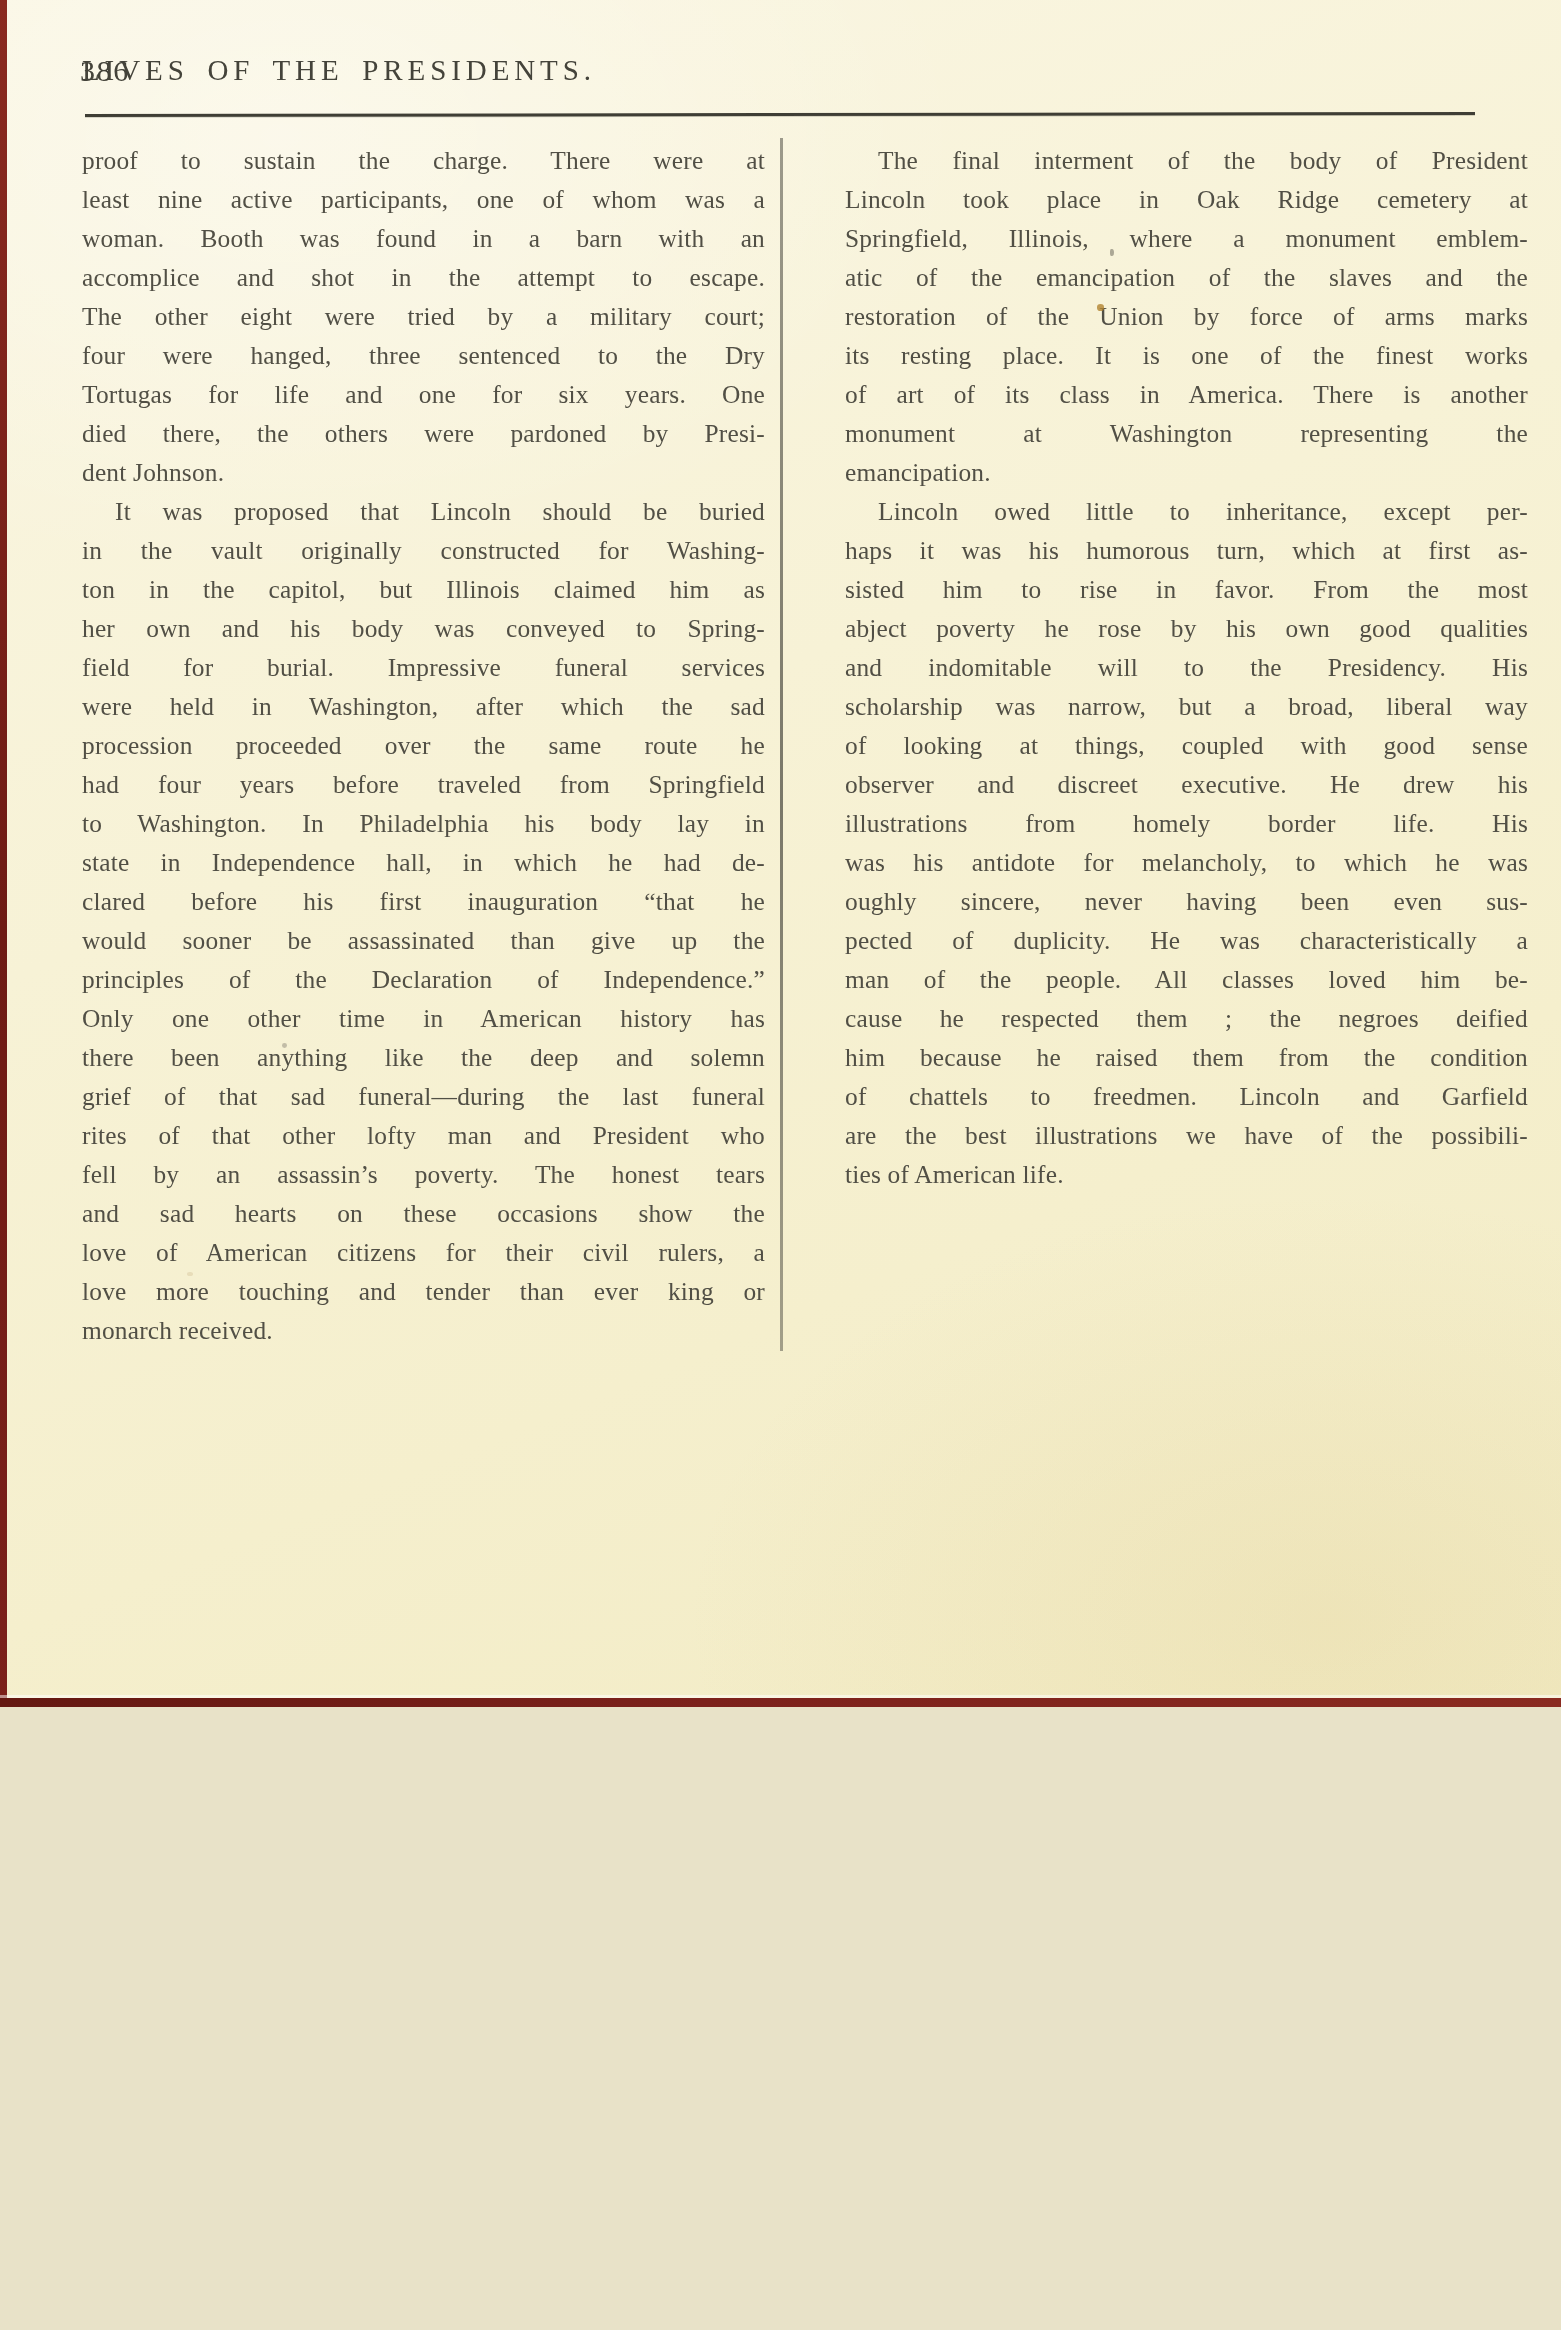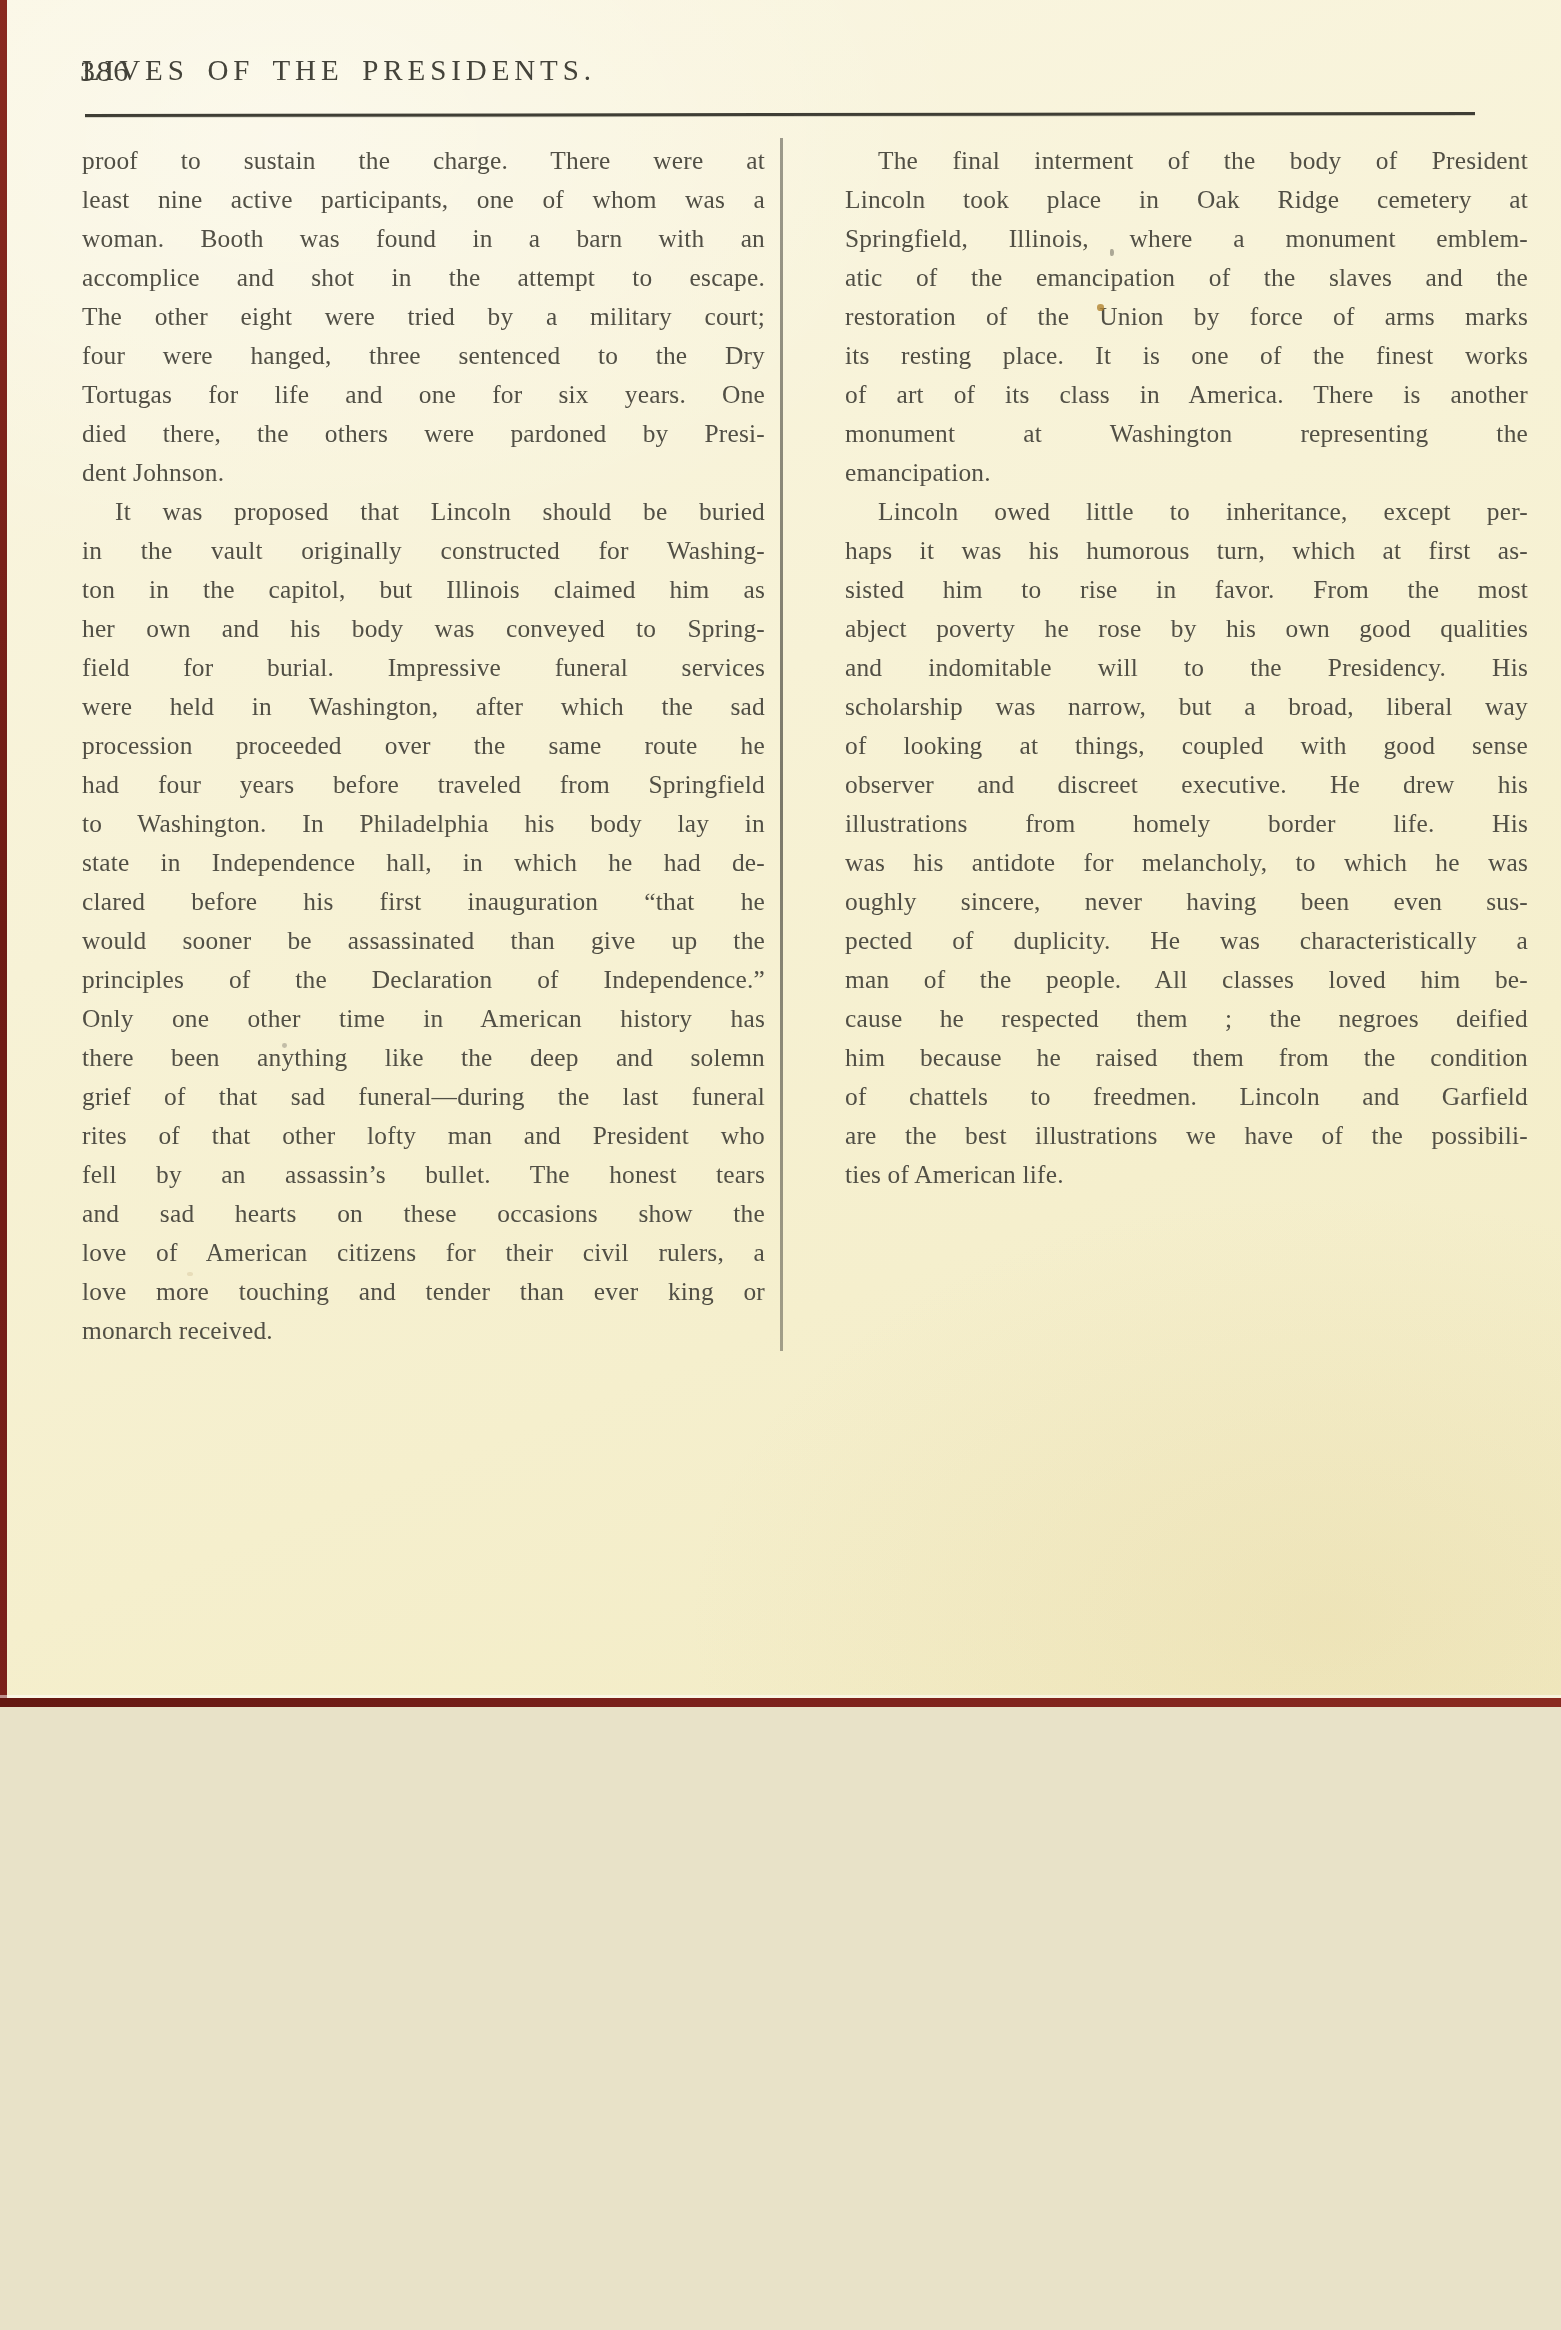--- a/index.html
+++ b/index.html
@@ -140,21 +140,21 @@
         <div class="line">had four years before traveled from Springfield</div>
         <div class="line">to Washington. In Philadelphia his body lay in</div>
         <div class="line">state in Independence hall, in which he had de-</div>
         <div class="line">clared before his first inauguration “that he</div>
         <div class="line">would sooner be assassinated than give up the</div>
         <div class="line">principles of the Declaration of Independence.”</div>
         <div class="line">Only one other time in American history has</div>
         <div class="line">there been anything like the deep and solemn</div>
         <div class="line">grief of that sad funeral—during the last funeral</div>
         <div class="line">rites of that other lofty man and President who</div>
-        <div class="line">fell by an assassin’s bullet. The honest tears</div>
+        <div class="line">fell by an assassin’s poverty. The honest tears</div>
         <div class="line">and sad hearts on these occasions show the</div>
         <div class="line">love of American citizens for their civil rulers, a</div>
         <div class="line">love more touching and tender than ever king or</div>
         <div class="line end">monarch received.</div>
       </div>
     </div>
   <div class="col-divider"></div>
   <div class="col col-right" id="col-right">
       <div class="para">
         <div class="line indent">The final interment of the body of President</div>

